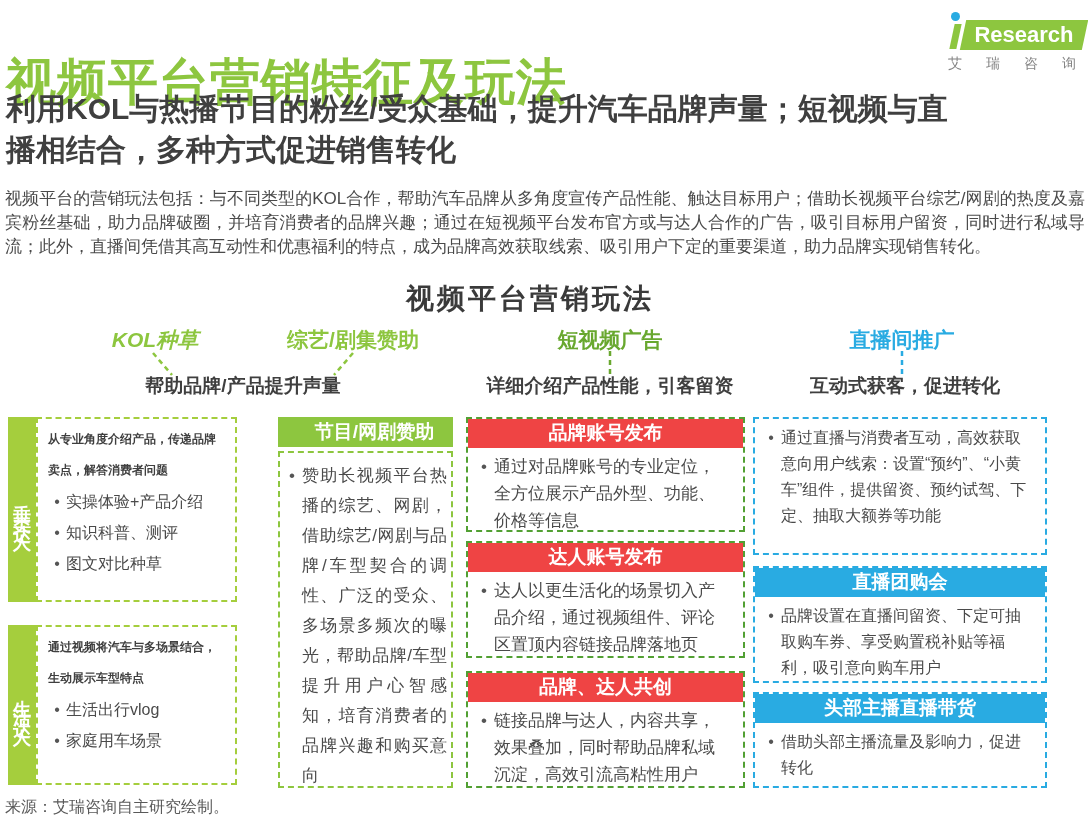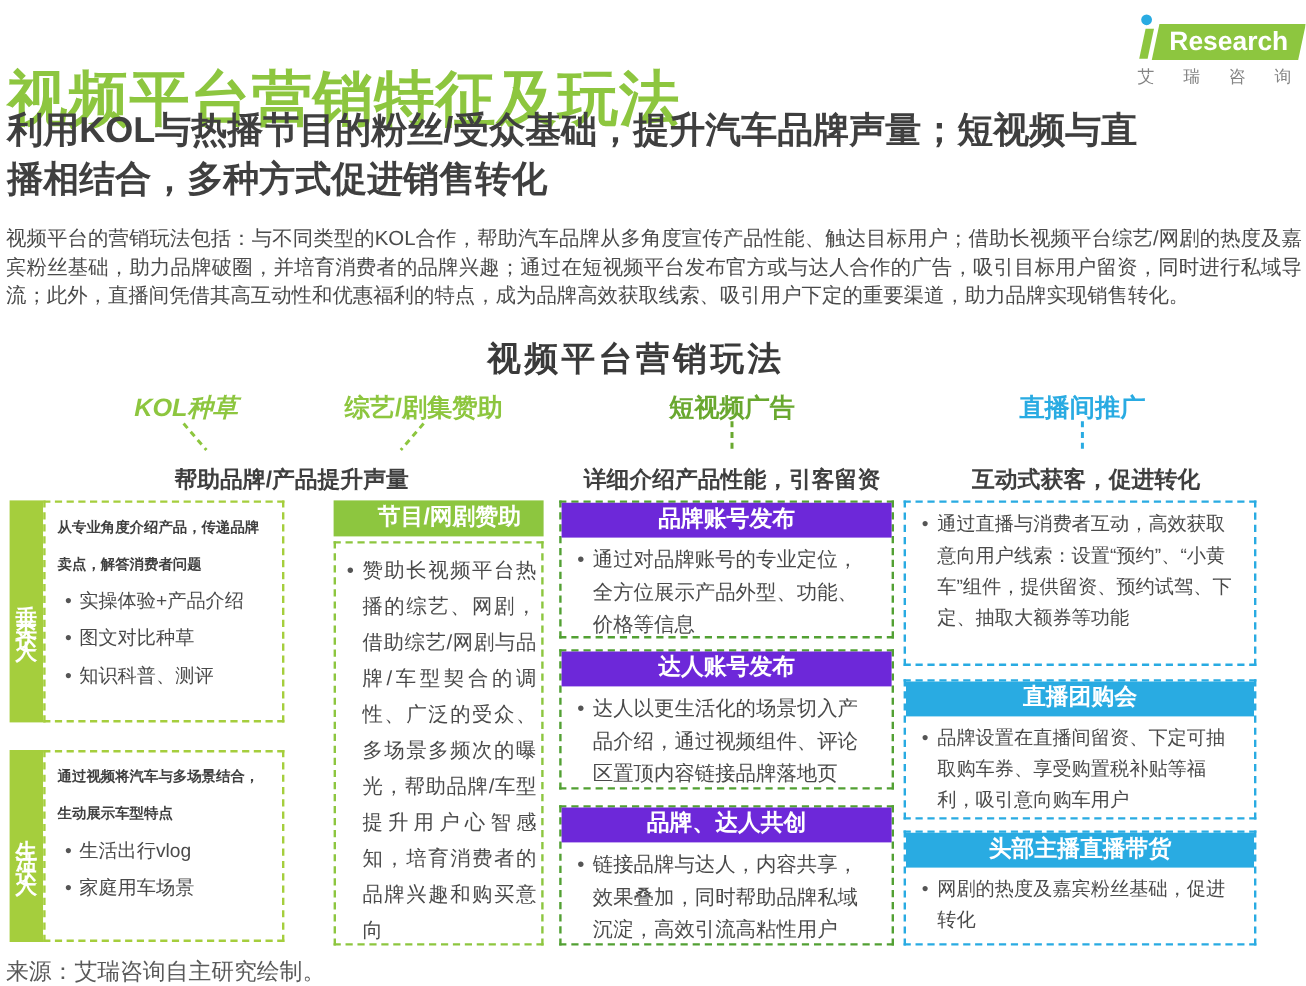--- a/index.html
+++ b/index.html
@@ -20,21 +20,21 @@
   #logo-i{left:952px;top:24px;width:7px;height:25px;background:#8dc63f;transform:skewX(-12deg);}
   #logo-sub{left:948px;top:55px;width:145px;font-size:14px;color:#848484;letter-spacing:24px;white-space:nowrap;}
 
   
   .cat-label{top:326px;width:200px;text-align:center;font-size:21px;font-weight:700;white-space:nowrap;}
   #cat-0{left:55px;color:#8dc63f;font-style:italic;}
   #cat-1{left:253px;color:#8dc63f;}
   #cat-2{left:510px;color:#69a82f;}
   #cat-3{left:802px;color:#29abe2;text-align:center;}
   #connectors{left:0;top:349px;width:1088px;height:28px;}
-  .descriptor{top:373px;width:280px;text-align:center;font-size:19px;font-weight:700;color:#3f3f3f;white-space:nowrap;margin-top:14px;}
+  .descriptor{top:373px;width:280px;text-align:center;font-size:19px;font-weight:700;color:#3f3f3f;white-space:nowrap;}
   #desc-0{left:103px;} #desc-1{left:470px;} #desc-2{left:765px;}
 
   
   .bar{height:31px;line-height:31px;margin:-2px -2px 0 -2px;color:#fff;font-weight:700;font-size:19px;text-align:center;white-space:nowrap;overflow:hidden;}
   .box{border:2px dashed;background:#fff;overflow:hidden;}
   .b-row{display:flex;align-items:flex-start;}
   .b-row::before{content:"\2022";flex:0 0 20px;color:#555;text-align:center;}
 
   
   .tab{width:28px;background:#a5ce3d;color:#fff;font-weight:700;font-size:18px;
@@ -49,37 +49,37 @@
   .kol-box .b-row{font-size:16px;line-height:31px;color:#4a4a4a;}
   .kol-box .b-row::before{flex:0 0 18px;}
 
   
   #sponsor-header{left:278px;top:417px;width:175px;height:30px;line-height:30px;background:#8dc63f;color:#fff;font-weight:700;font-size:19px;text-align:center;white-space:nowrap;padding-left:18px;}
   #sponsor-box{left:278px;top:451px;width:175px;height:337px;border-color:#8dc63f;padding:8px 4px 0 2px;}
   #sponsor-box .b-row{font-size:17px;line-height:30px;color:#4a4a4a;text-align:justify;}
 
   
   .sv-box{left:466px;width:279px;border-color:#52a033;}
-  .sv-box .bar{background:#6d28d9;}
+  .sv-box .bar{background:#ef4444;}
   .sv-box .content{padding:5px 12px 0 6px;}
   .sv-box .b-row{font-size:17px;line-height:27px;color:#4a4a4a;}
   #sv-0{top:417px;height:115px;}
   #sv-1{top:541px;height:117px;}
   #sv-2{top:671px;height:117px;}
 
   
   .lv-box{left:753px;width:294px;border-color:#29abe2;}
   .lv-box .bar{background:#29abe2;}
   .lv-box .content{padding:6px 10px 0 6px;}
   .lv-box .b-row{font-size:16px;line-height:26px;color:#4a4a4a;}
   #lv-0{top:417px;height:138px;}
   #lv-1{top:566px;height:117px;}
   #lv-2{top:692px;height:96px;}
 
-  #source-note{left:5px;top:797px;font-size:19px;color:#595959;}
+  #source-note{left:5px;top:797px;font-size:16px;color:#595959;}
 </style>
 </head>
 <body>
 
 <div>
 
   <h1 class="abs" id="page-title">视频平台营销特征及玩法</h1>
 
   <div class="abs" id="logo-box">
     <span class="inner">Research</span>
@@ -108,24 +108,24 @@
   <div class="abs descriptor" id="desc-1">详细介绍产品性能，引客留资</div>
   <div class="abs descriptor" id="desc-2">互动式获客，促进转化</div>
 
   <div class="abs tab" id="tab-0">垂类达人</div>
   <div class="abs box kol-box" id="kolbox-0">
     <div class="kol-heading">从专业角度介绍产品，传递品牌卖点，解答消费者问题</div>
     <div class="b-row">
         <span>实操体验+产品介绍</span>
       </div>
     <div class="b-row">
-        <span>图文对比种草</span>
+        <span>知识科普、测评</span>
       </div>
     <div class="b-row">
-        <span>知识科普、测评</span>
+        <span>图文对比种草</span>
       </div>
   </div>
 
   <div class="abs tab" id="tab-1">生活达人</div>
   <div class="abs box kol-box" id="kolbox-1">
     <div class="kol-heading">通过视频将汽车与多场景结合，生动展示车型特点</div>
     <div class="b-row">
         <span>生活出行vlog</span>
       </div>
     <div class="b-row">
@@ -178,20 +178,20 @@
     <div class="content">
         <div class="b-row">
           <span>品牌设置在直播间留资、下定可抽取购车券、享受购置税补贴等福利，吸引意向购车用户</span>
         </div>
       </div>
   </div>
   <div class="abs box lv-box" id="lv-2">
     <div class="bar">头部主播直播带货</div>
     <div class="content">
         <div class="b-row">
-          <span>网剧的热度及嘉宾粉丝基础，促进转化</span>
+          <span>借助头部主播流量及影响力，促进转化</span>
         </div>
       </div>
   </div>
 
   <div class="abs" id="source-note">来源：艾瑞咨询自主研究绘制。</div>
 
 </div>
 
 </body></html>

